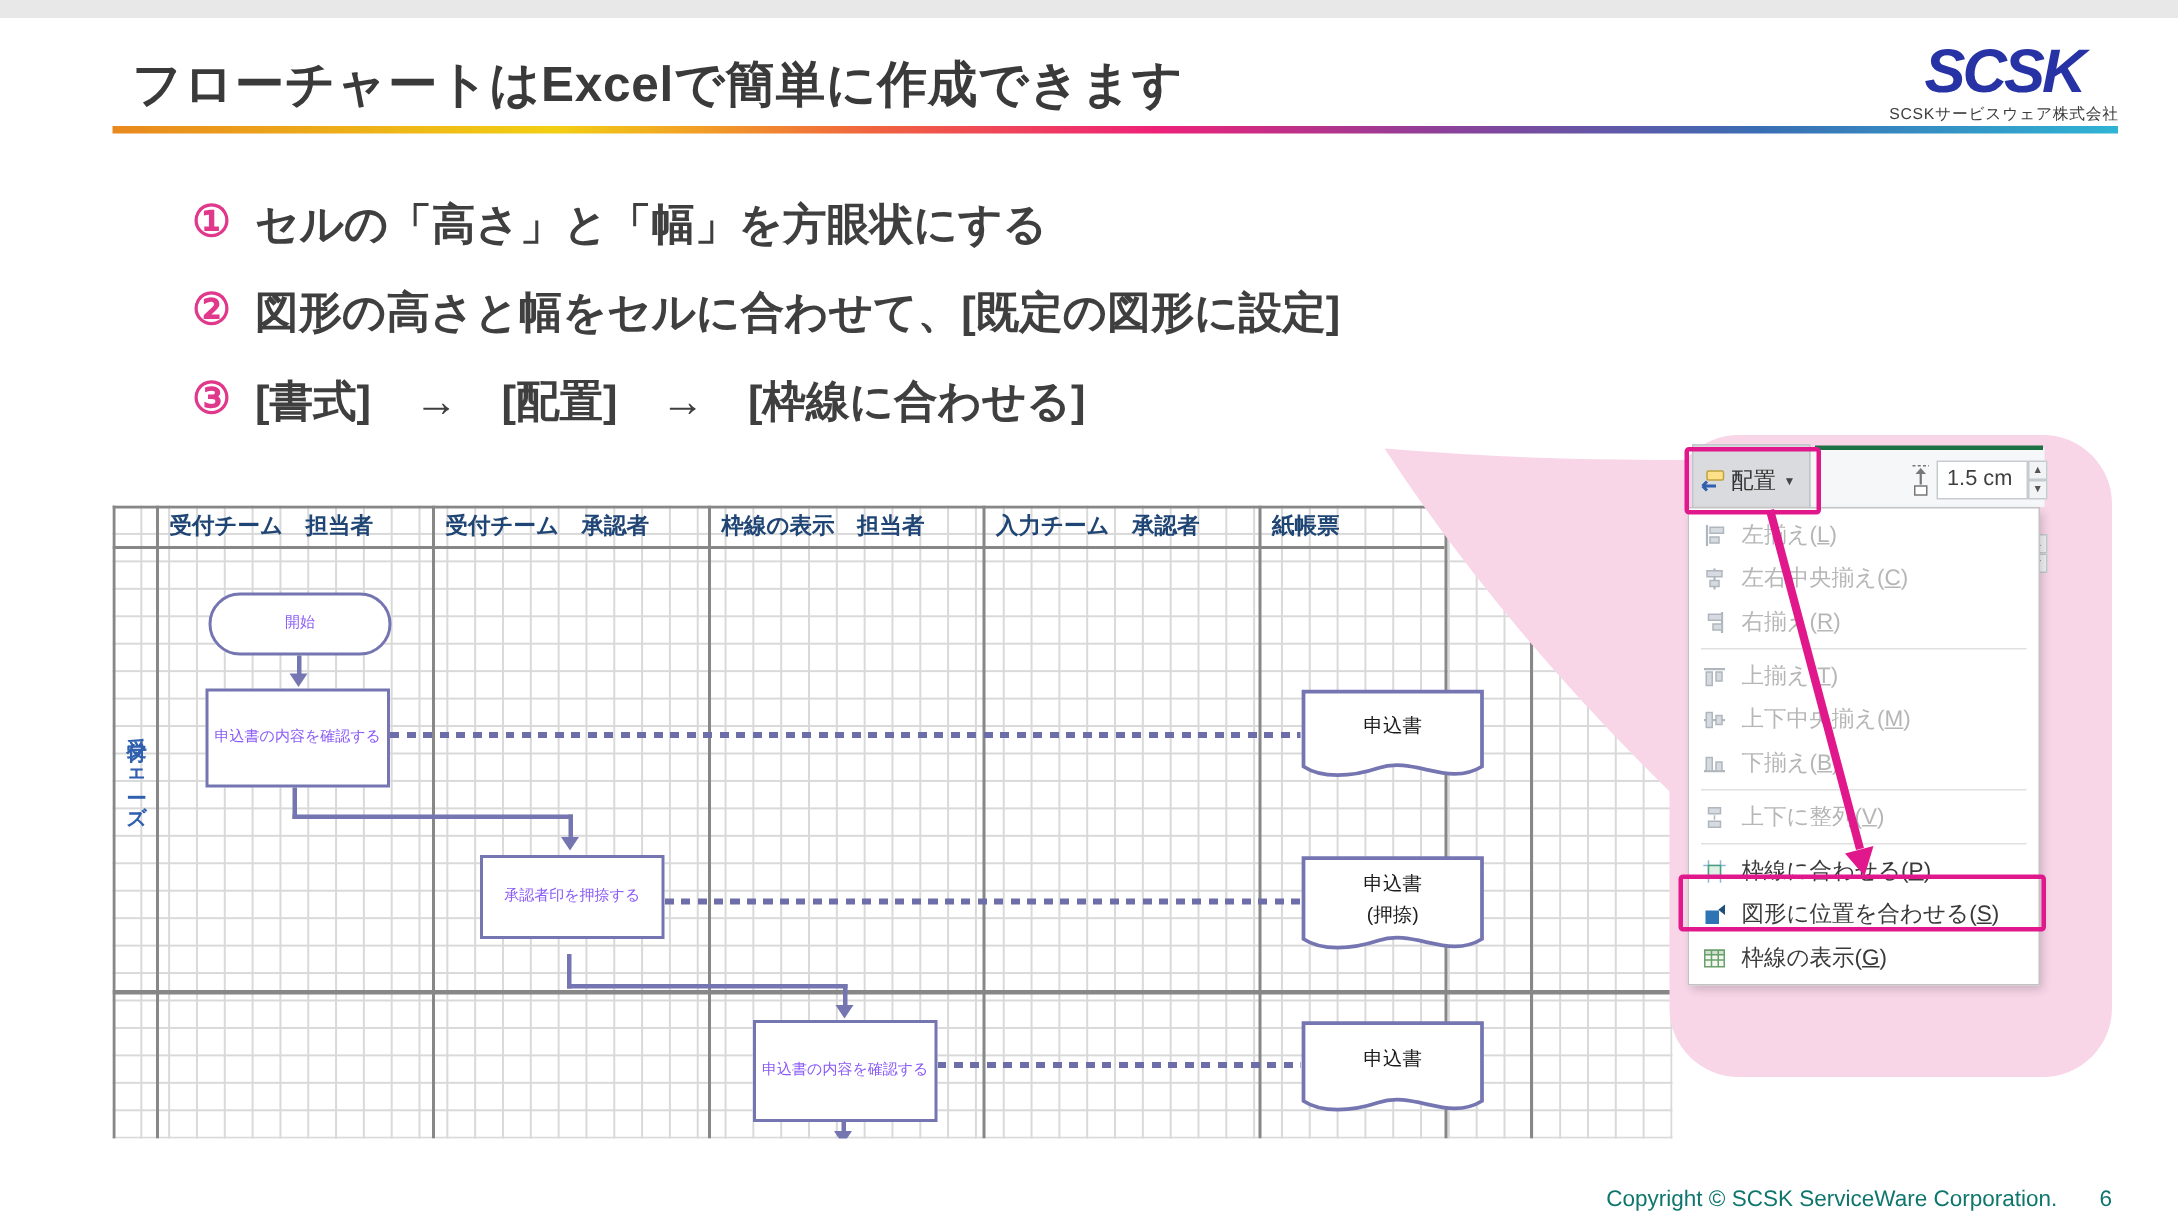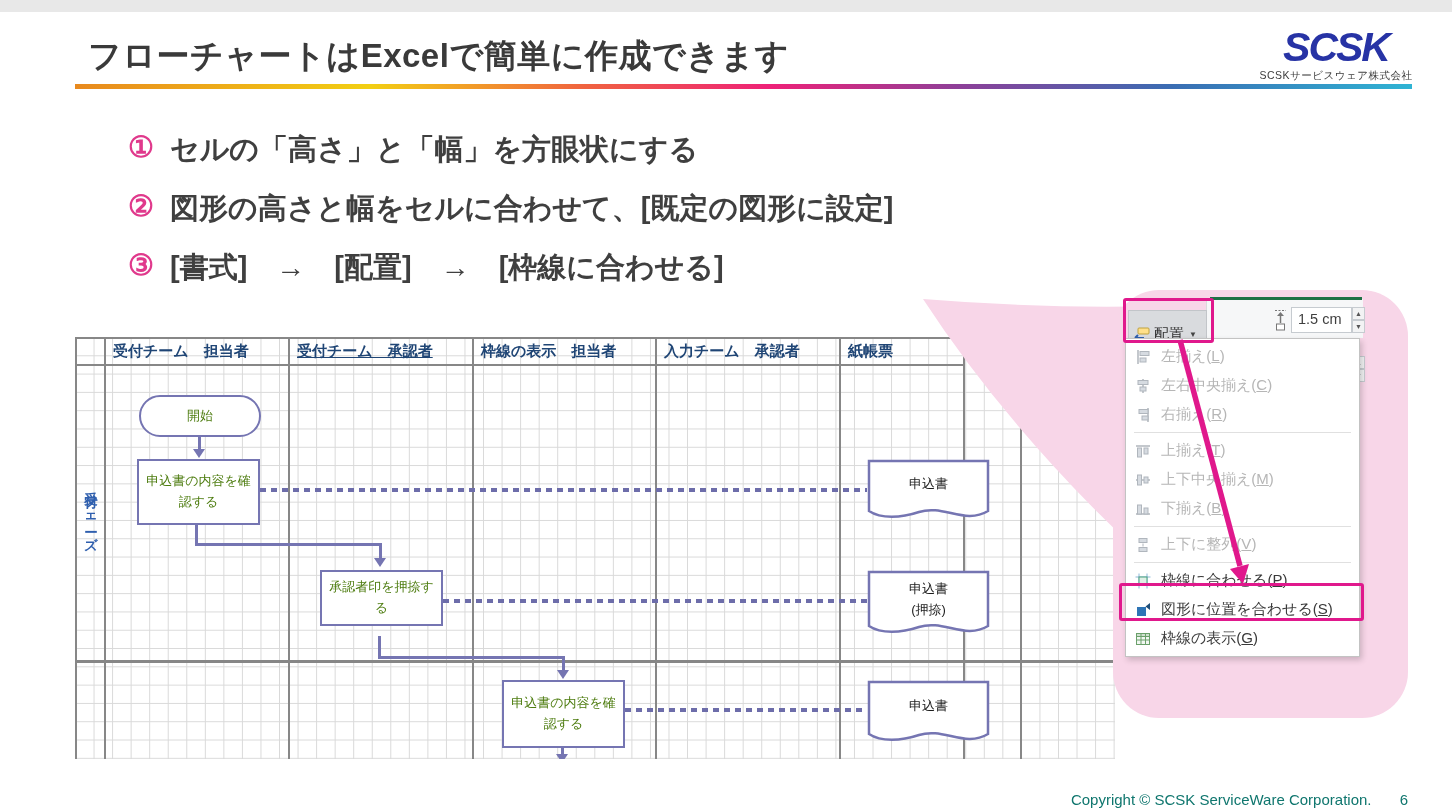--- a/index.html
+++ b/index.html
@@ -24,36 +24,36 @@
   .fc{left:75px;top:325px;width:1040px;height:422px;overflow:hidden;background:#fff;
       background-image:linear-gradient(to right,#d9d9d9 1px,transparent 1px),
                        linear-gradient(to bottom,#d9d9d9 1px,transparent 1px);
       background-size:18.55px 18.3px;z-index:1;}
   .tk{background:#878787;}
   .hcell{font-weight:bold;color:#1f4575;font-size:15px;line-height:26px;padding-left:7px;
          white-space:nowrap;overflow:hidden;box-sizing:border-box;}
   .phase{writing-mode:vertical-rl;text-orientation:mixed;font-weight:bold;color:#2f5fae;font-size:13.5px;
          letter-spacing:3px;display:flex;align-items:center;justify-content:center;}
   .node{background:#fff;border:2px solid #7575b2;box-sizing:border-box;display:flex;align-items:center;
-        justify-content:center;text-align:center;font-size:13px;color:#4d7c0f;line-height:1.6;padding:2px 4px;}
+        justify-content:center;text-align:center;font-size:10px;color:#8b5cf6;line-height:1.6;padding:2px 4px;}
   .pill{border-radius:21px;}
   .cline{background:#7575b2;}
   .ah-down{width:0;height:0;border-left:6px solid transparent;border-right:6px solid transparent;border-top:9px solid #7575b2;}
   .dot{height:4px;background:repeating-linear-gradient(90deg,#6d6daa 0,#6d6daa 6px,transparent 6px,transparent 11px);}
   .doc{}
   .doc svg{display:block;}
   .doc .dtxt{position:absolute;left:0;top:0;width:100%;height:76%;display:flex;flex-direction:column;
              align-items:center;justify-content:center;font-size:13px;color:#1b1b1b;line-height:1.6;}
 
   
   .tail-svg{left:0;top:0;width:1452px;height:810px;z-index:2;pointer-events:none;}
   .bubble{left:1113px;top:278px;width:295px;height:428px;background:#f8d6e8;border-radius:46px;z-index:2;}
   .ribbonstrip{left:1206px;top:287px;width:156px;height:39px;background:#f6f7f8;border-left:1px solid #d9dadb;z-index:3;}
   .greenline{left:1210px;top:285px;width:152px;height:3px;background:#1e7145;z-index:3;}
-  .arr-btn{left:1128px;top:298px;width:79px;height:49px;background:#d9dbde;border:1px solid #c2c5c9;box-sizing:border-box;
+  .arr-btn{left:1128px;top:284px;width:79px;height:49px;background:#d9dbde;border:1px solid #c2c5c9;box-sizing:border-box;
            display:flex;align-items:center;gap:4px;padding-left:4px;font-size:15px;color:#333;z-index:3;}
   .arr-caret{font-size:8px;color:#444;margin-left:1px;}
   .hfield{left:1291px;top:295px;width:61px;height:26px;background:#fff;border:1px solid #c6cbd0;box-sizing:border-box;
           font-size:14.5px;color:#3f3f3f;line-height:23px;padding-left:6px;z-index:3;}
   .spin{width:14px;z-index:3;}
   .spin div{width:13px;height:13px;border:1px solid #c6cbd0;background:#f2f3f4;box-sizing:border-box;
             font-size:7px;line-height:11px;text-align:center;color:#555;}
   .menu{left:1125px;top:326px;width:233px;background:#fff;border:1px solid #c3c3c3;
         box-shadow:2px 3px 6px rgba(0,0,0,.18);padding:3px 0;z-index:3;}
   .mi{display:flex;align-items:center;height:29px;padding-left:9px;gap:10px;font-size:15px;white-space:nowrap;}
@@ -103,21 +103,21 @@
     <div class="abs tk" style="left:0;top:0;width:2px;height:422px;"></div>
     <div class="abs tk" style="left:29px;top:0;width:2px;height:422px;"></div>
     <div class="abs tk" style="left:213px;top:0;width:2px;height:422px;"></div>
     <div class="abs tk" style="left:397px;top:0;width:2px;height:422px;"></div>
     <div class="abs tk" style="left:580px;top:0;width:2px;height:422px;"></div>
     <div class="abs tk" style="left:764px;top:0;width:2px;height:422px;"></div>
     <div class="abs tk" style="left:888px;top:0;width:2px;height:422px;"></div>
     <div class="abs tk" style="left:945px;top:27px;width:2px;height:395px;"></div>
 
     <div class="abs hcell" style="left:31px;top:1px;width:182px;height:26px;">受付チーム　担当者</div>
-    <div class="abs hcell" style="left:215px;top:1px;width:154px;height:26px;text-decoration:underline;">受付チーム　承認者</div>
+    <div class="abs hcell" style="left:215px;top:1px;width:154px;height:26px;">受付チーム　承認者</div>
     <div class="abs hcell" style="left:399px;top:1px;width:181px;height:26px;">枠線の表示　担当者</div>
     <div class="abs hcell" style="left:582px;top:1px;width:204px;height:26px;">入力チーム　承認者</div>
     <div class="abs hcell" style="left:766px;top:1px;width:122px;height:26px;">紙帳票</div>
 
     <div class="abs phase" style="left:2px;top:29px;width:27px;height:294px;">受付フェーズ</div>
 
     <div class="abs node pill" style="left:64px;top:58px;width:122px;height:42px;">開始</div>
     <div class="abs cline" style="left:123px;top:100px;width:3px;height:13px;"></div>
     <div class="abs ah-down" style="left:118px;top:112px;"></div>
 

